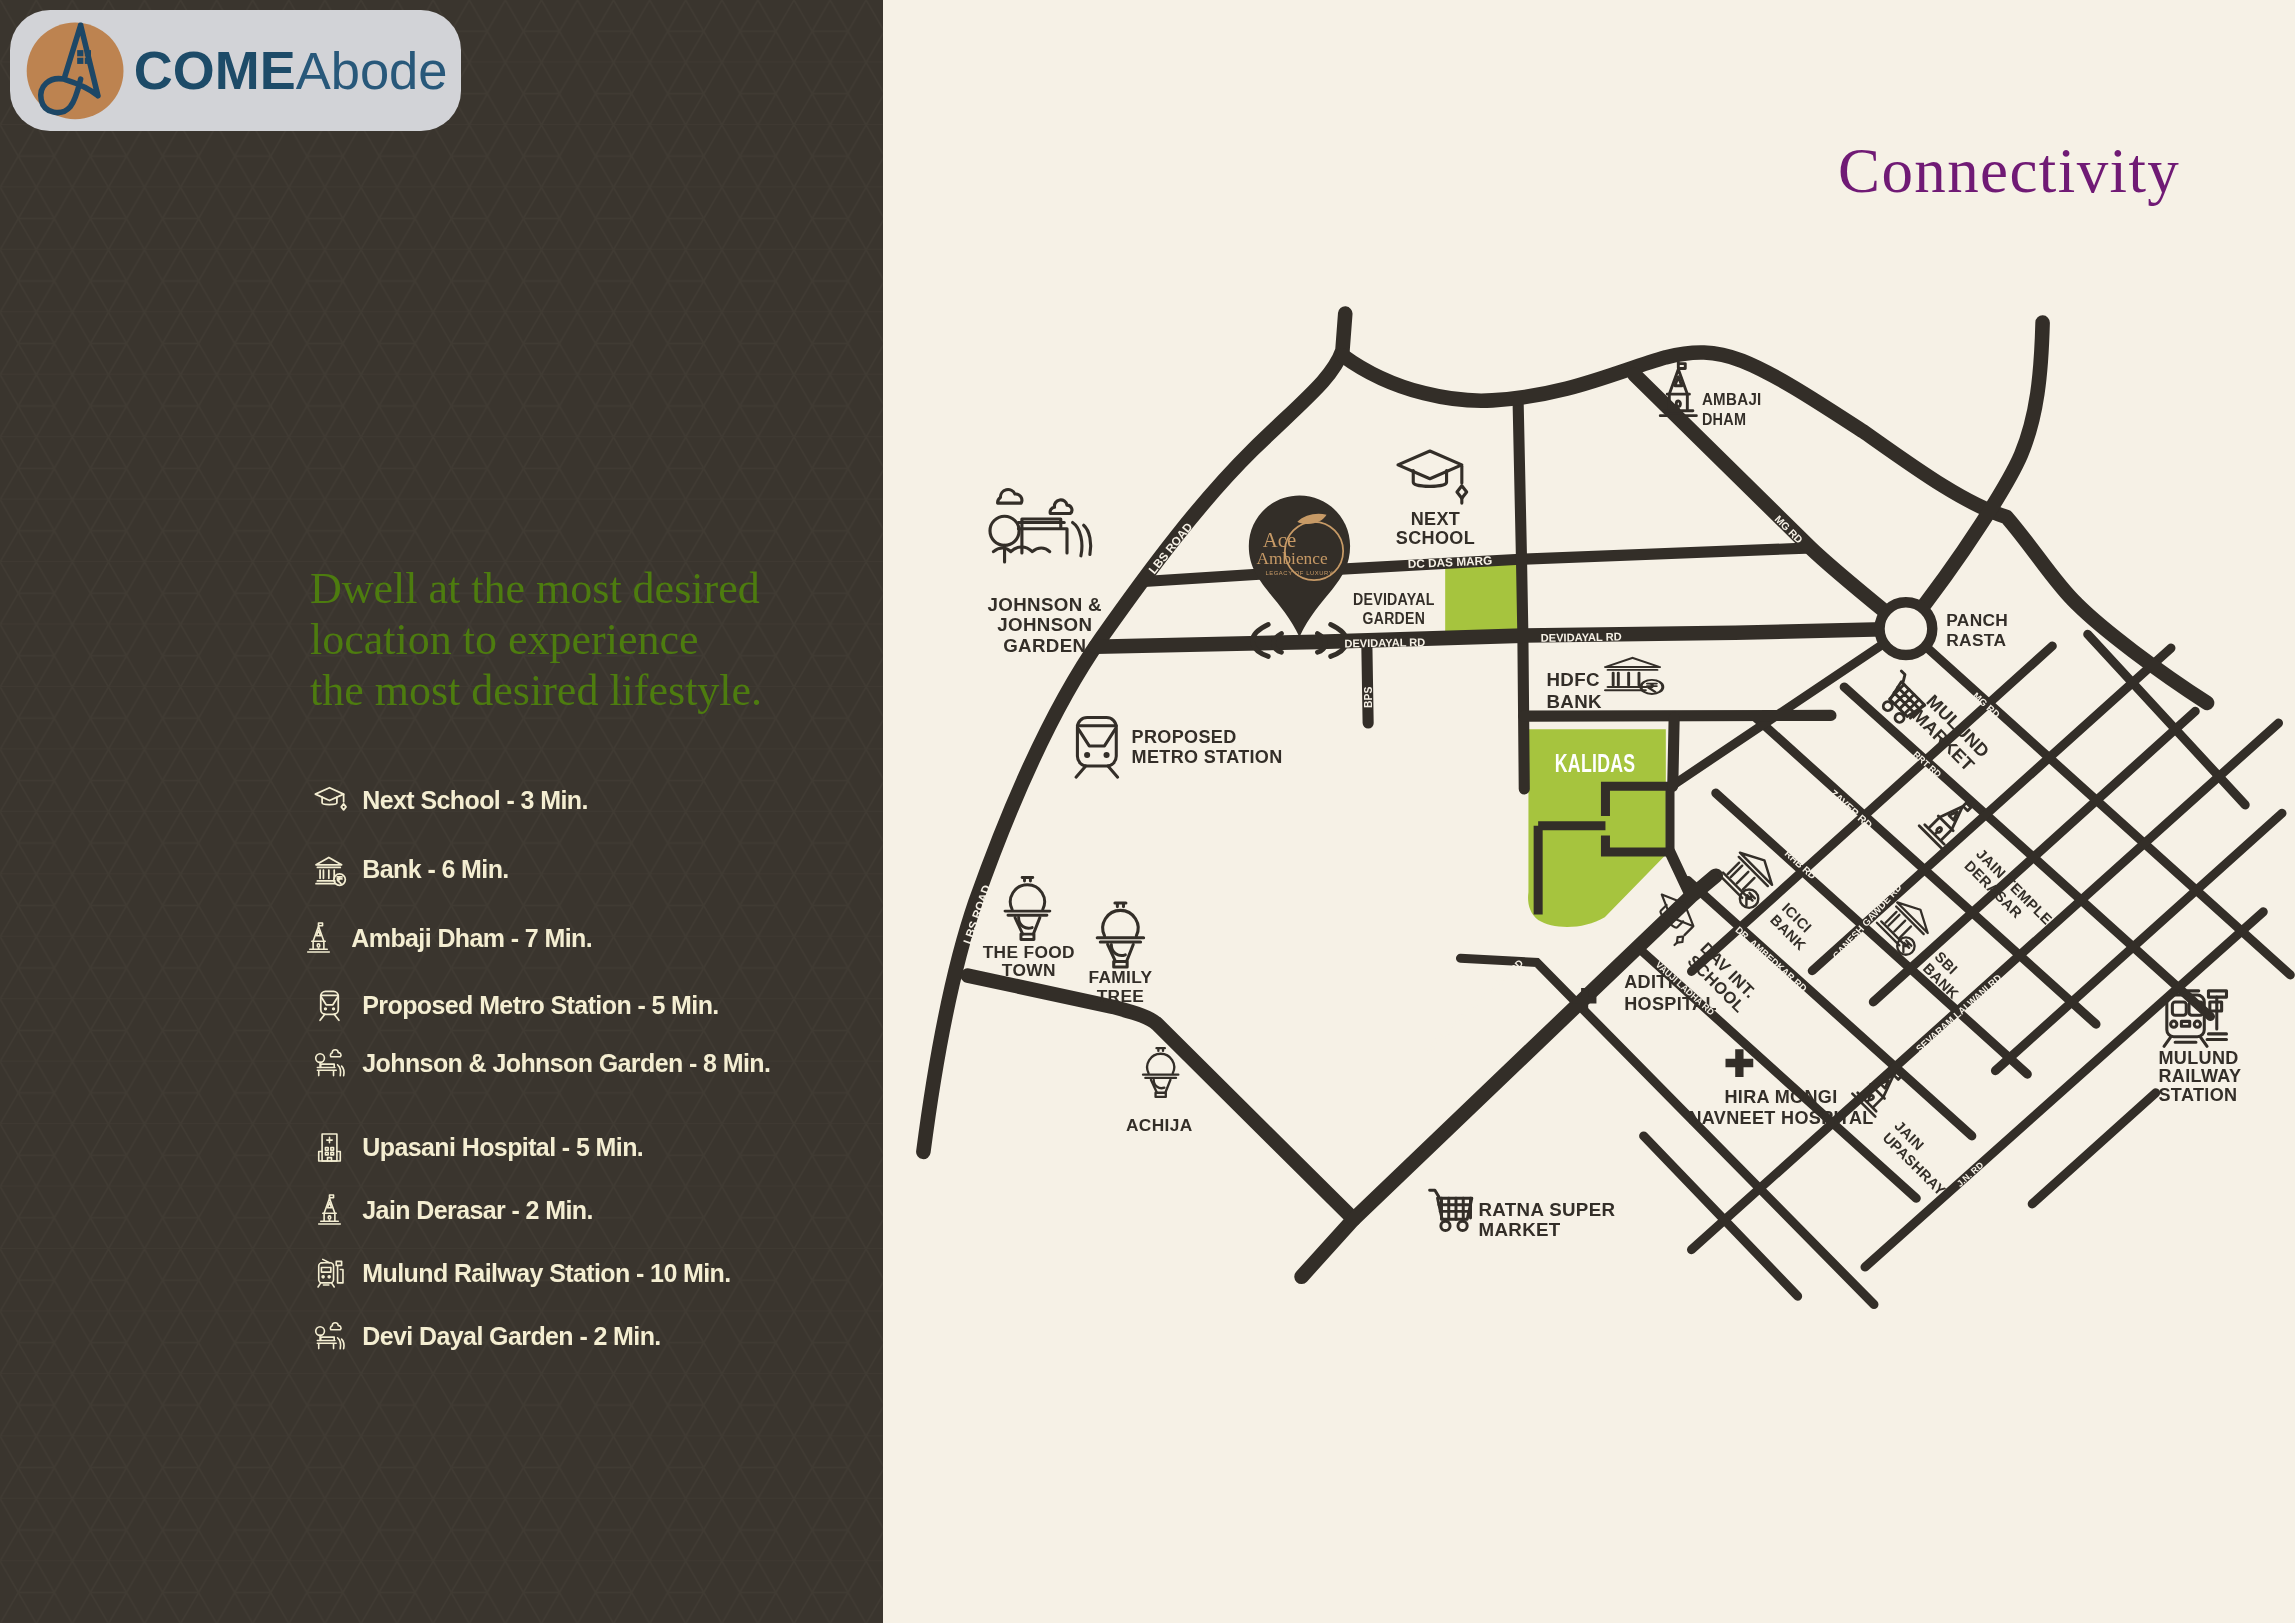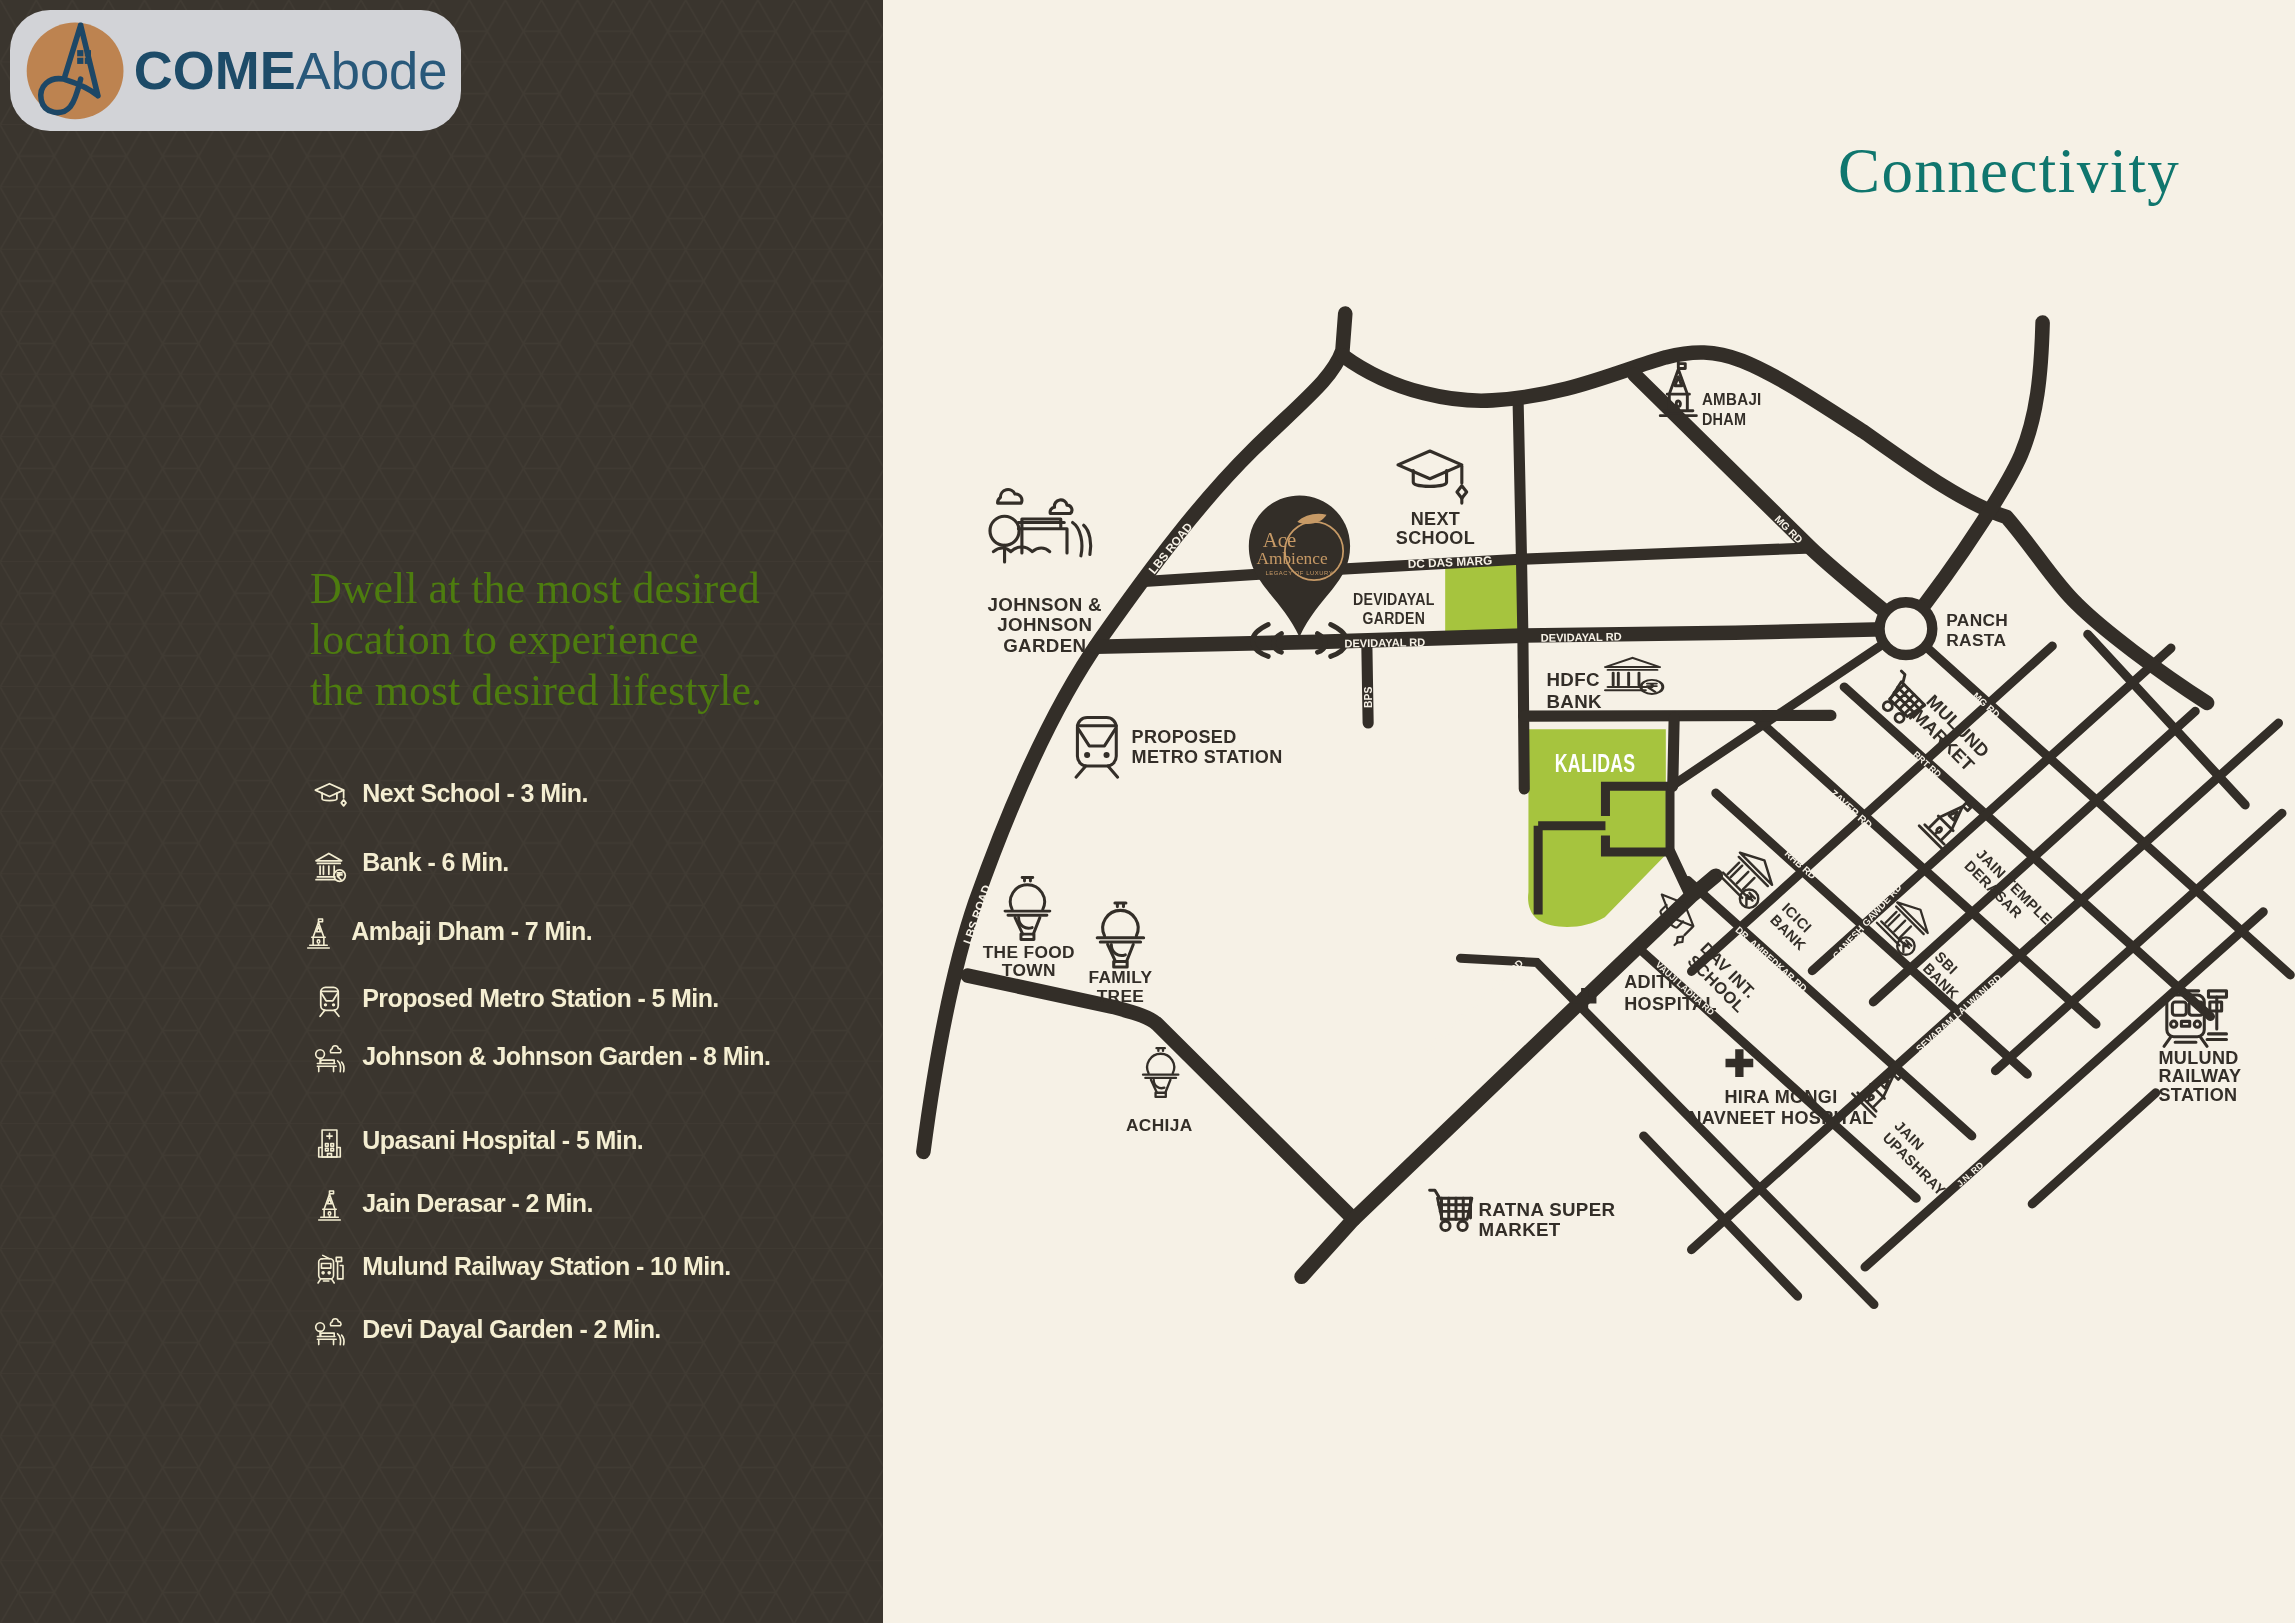--- a/index.html
+++ b/index.html
@@ -4,24 +4,24 @@
 <style>
   html,body{margin:0;padding:0;}
   body{width:2295px;height:1623px;background:#f6f1e6;position:relative;overflow:hidden;
        font-family:"Liberation Sans", sans-serif;}
   #panel{position:absolute;left:0;top:0;width:883px;height:1623px;background:#3a352e;}
   #logo{position:absolute;left:9.7px;top:10.4px;width:451px;height:121px;background:#d2d3d7;
         border-radius:40px;}
   #headline{position:absolute;left:310px;top:563px;color:#4d7c0f;
             font-family:"Liberation Serif", serif;font-size:44px;line-height:51px;}
   #list{color:#f4eed2;}
-  .li{position:absolute;left:0;height:42px;display:flex;align-items:flex-start;}
+  .li{position:absolute;left:0;height:42px;display:flex;align-items:center;}
   .li svg{flex:0 0 auto;}
   .li span{font-size:25px;letter-spacing:-0.6px;white-space:nowrap;font-weight:bold;}
-  #conn{position:absolute;left:1838px;top:135px;color:#0f766e;
+  #conn{position:absolute;left:1838px;top:135px;color:#701a75;
         font-family:"Liberation Serif", serif;font-size:63px;letter-spacing:1.4px;}
 </style>
 </head>
 <body>
 
 <div id="panel"></div>
 
 <svg style="position:absolute;left:0;top:0" width="883" height="1623" viewBox="0 0 1272 2339">
   <defs>
     <pattern id="tri" width="104" height="90" patternUnits="userSpaceOnUse">

